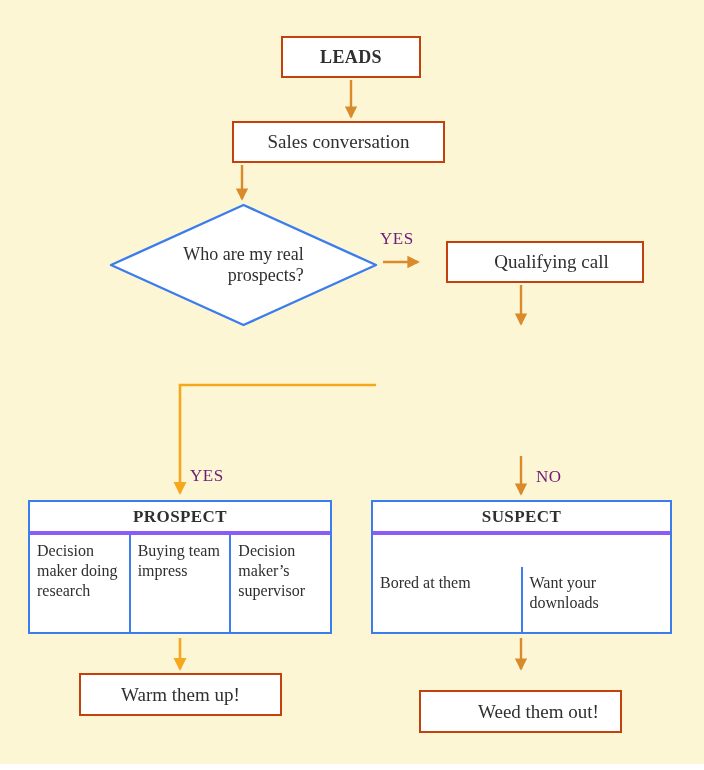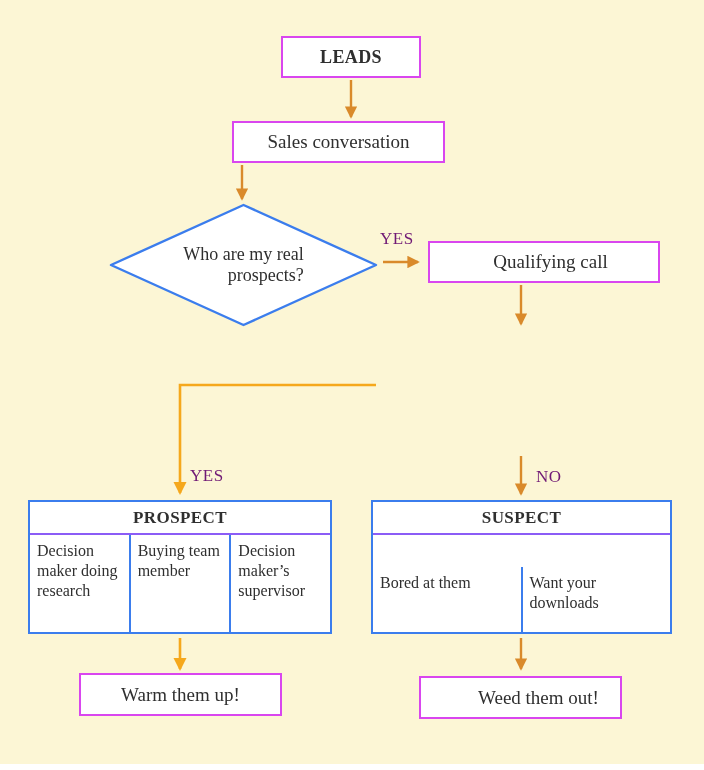--- a/index.html
+++ b/index.html
@@ -28,46 +28,46 @@
     width: 704px;
     height: 764px;
     pointer-events: none;
   }
 
   
   .node {
     position: absolute;
     box-sizing: border-box;
     background: #ffffff;
-    border: 2px solid #d946ef;
+    border: 2px solid #c2410c;
     display: flex;
     align-items: center;
     justify-content: center;
     text-align: center;
     color: #2f2f2f;
     line-height: 1.15;
   }
   .node-label {
     display: block;
     padding: 0 6px;
   }
 
   .box-leads        { left: 281px; top: 36px;  width: 140px; height: 42px; }
   .box-leads .node-label { font-weight: bold; font-size: 18px; letter-spacing: .4px; }
 
   .box-sales        { left: 224px; top: 121px; width: 213px; height: 42px; margin-left: 8px; }
   .box-sales .node-label { font-size: 19px; }
 
-  .box-qualifying   { left: 428px; top: 241px; width: 232px; height: 42px; padding-left: 13px; }
+  .box-qualifying   { left: 446px; top: 241px; width: 198px; height: 42px; padding-left: 13px; }
   .box-qualifying .node-label { font-size: 19px; }
 
   .box-warm         { left: 79px;  top: 673px; width: 203px; height: 43px; }
   .box-warm .node-label { font-size: 19px; }
 
-  .box-weed         { left: 419px; top: 676px; width: 203px; height: 43px; padding-left: 36px; }
+  .box-weed         { left: 419px; top: 690px; width: 203px; height: 43px; padding-left: 36px; }
   .box-weed .node-label { font-size: 19px; }
 
   
   .diamond {
     position: absolute;
   }
   .diamond svg {
     position: absolute;
     left: 0;
     top: 0;
@@ -104,21 +104,21 @@
   .tbl-head {
     box-sizing: border-box;
     height: 33px;
     display: flex;
     align-items: center;
     justify-content: center;
     font-weight: bold;
     font-size: 17px;
     letter-spacing: .4px;
     color: #2f2f2f;
-    border-bottom: 2px solid #8b5cf6;
+    border-bottom: 4px solid #8b5cf6;
   }
   .tbl-body {
     display: flex;
     flex: 1 1 auto;
   }
   .tbl-cell {
     box-sizing: border-box;
     flex: 1 1 0;
     padding: 6px 5px 4px 7px;
     font-size: 16px;
@@ -200,21 +200,21 @@
   <div class="edge-label lbl-yes1">YES</div>
 
   <div class="edge-label lbl-yes2">YES</div>
 
   <div class="edge-label lbl-no1">NO</div>
 
   <div class="tbl tbl-prospect">
     <div class="tbl-head">PROSPECT</div>
     <div class="tbl-body">
       <div class="tbl-cell">Decision maker doing research</div>
-      <div class="tbl-cell">Buying team member</div>
+      <div class="tbl-cell">Buying team impress</div>
       <div class="tbl-cell">Decision maker’s supervisor</div>
     </div>
   </div>
 
   <div class="tbl tbl-suspect">
     <div class="tbl-head">SUSPECT</div>
     <div class="tbl-body">
       <div class="tbl-cell">Bored at them</div>
       <div class="tbl-cell">Want your downloads</div>
     </div>

